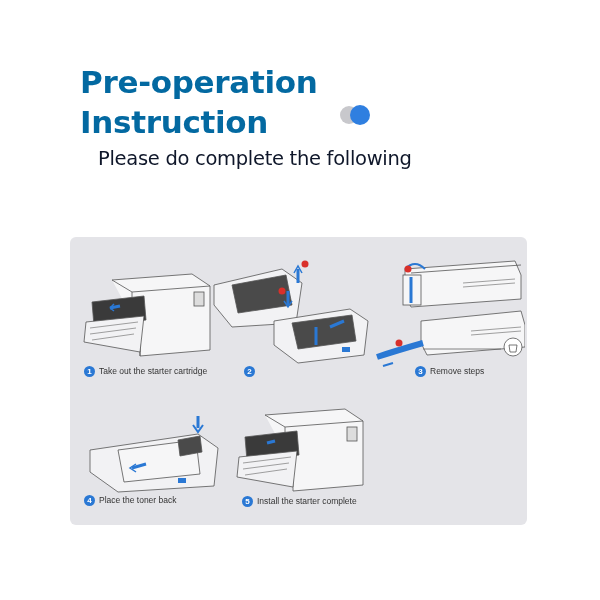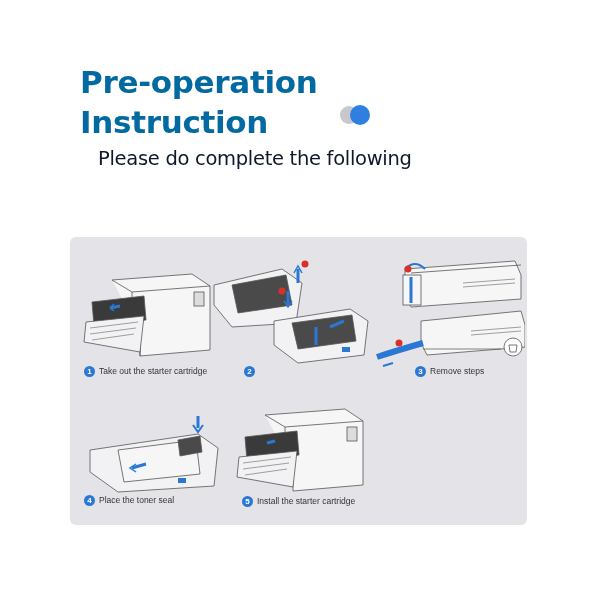--- a/index.html
+++ b/index.html
@@ -144,19 +144,19 @@
       <rect x="112" y="20" width="10" height="14" fill="#ddd"></rect>
       <path d="M10 30 L62 24 L64 48 L12 54 Z" fill="#3a3a3a"></path>
       <path d="M4 50 L62 44 L58 80 L2 70 Z" fill="#f2f2f4"></path>
       <path d="M8 56 L56 50 M8 62 L54 56 M10 68 L52 62" stroke="#888"></path>
       <path d="M32 36 L40 34" stroke="#2a78d4" stroke-width="3"></path>
     </svg>
   </div>
 
   <div class="step-label" style="left:14px; top:258px;">
     <span class="badge">4</span>
-    <span>Place the toner seal</span>
+    <span>Place the toner back</span>
   </div>
   <div class="step-label" style="left:172px; top:259px;">
     <span class="badge">5</span>
-    <span>Install the starter cartridge</span>
+    <span>Install the starter complete</span>
   </div>
 </div>
 
 </body></html>

